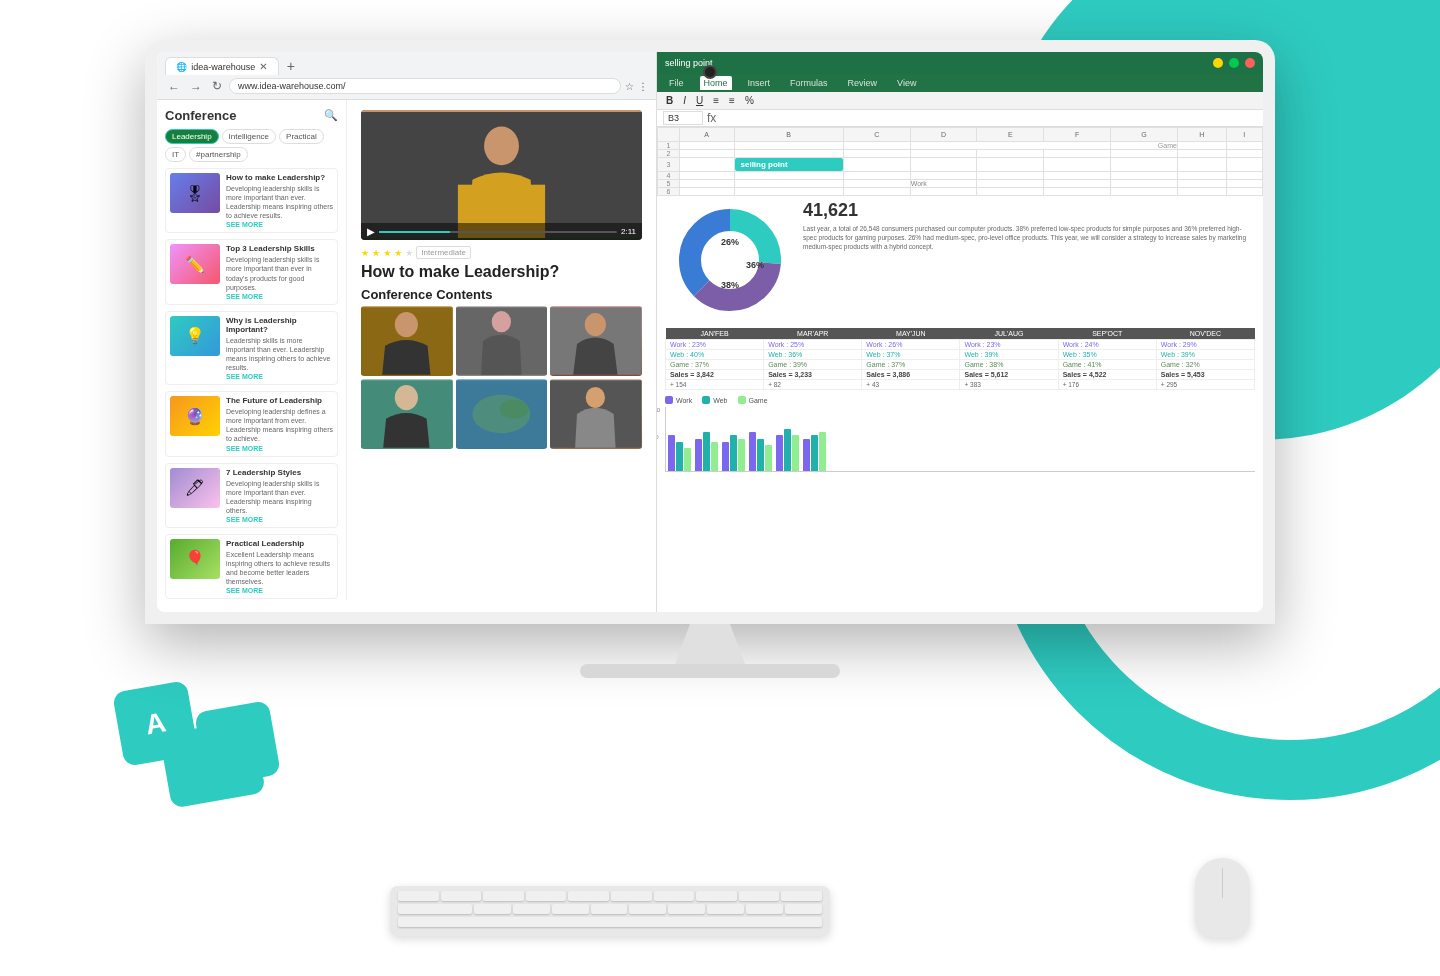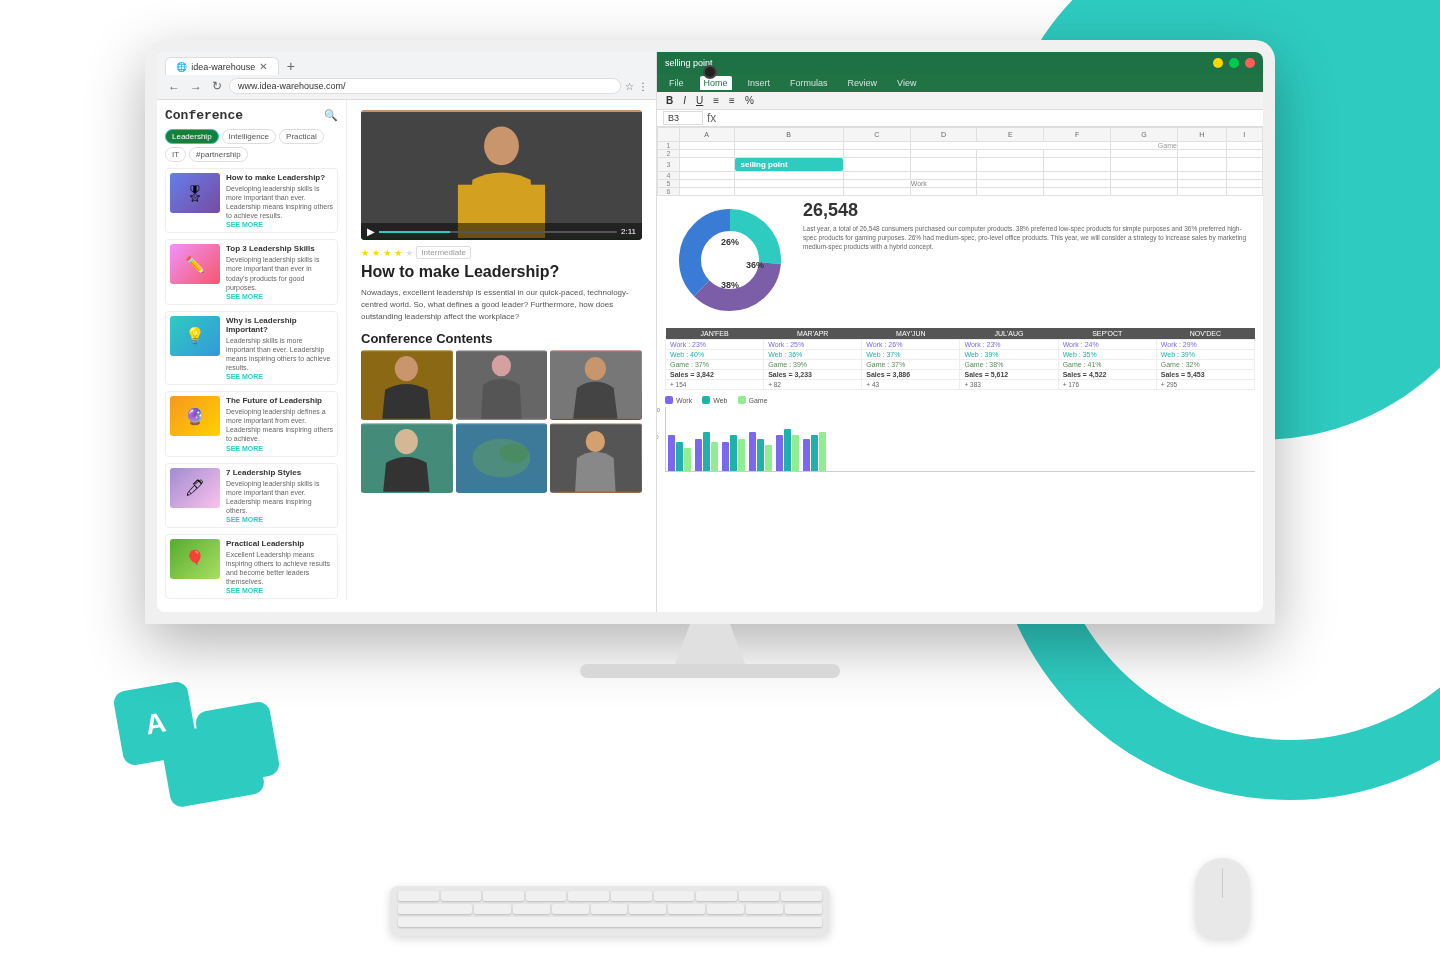--- a/index.html
+++ b/index.html
@@ -217,21 +217,20 @@
       padding: 8px;
       overflow-y: auto;
       flex-shrink: 0;
     }
 
     .sidebar-header {
       display: flex;
       justify-content: space-between;
       align-items: center;
       margin-bottom: 6px;
-      font-family: Liberation Mono, monospace;
     }
 
     .sidebar-title {
       font-size: 13px;
       font-weight: bold;
       color: #333;
     }
 
     .search-icon-small {
       font-size: 11px;
@@ -789,21 +788,20 @@
             <div class="content-rating">
               <span class="star">★</span>
               <span class="star">★</span>
               <span class="star">★</span>
               <span class="star">★</span>
               <span class="star" style="color:#ddd">★</span>
               <span class="rating-label">Intermediate</span>
             </div>
 
             <h2 class="article-title">How to make Leadership?</h2>
-            <p class="article-body">Nowadays, excellent leadership is essential in our quick-paced, technology-centred world. So, what defines a good leader? Furthermore, how does outstanding leadership affect the workplace?</p>
 
             <h3 class="section-title">Conference Contents</h3>
 
             <div class="image-grid">
               <div class="grid-img img-person1">
                 <svg width="100%" height="70" viewBox="0 0 95 70">
                   <rect width="95" height="70" fill="#8b6914"></rect>
                   <ellipse cx="47" cy="18" rx="12" ry="13" fill="#c8956c"></ellipse>
                   <path d="M25 40 Q47 28 69 40 L72 70 L22 70 Z" fill="#333"></path>
                 </svg>
@@ -989,21 +987,21 @@
 
                 <circle cx="65" cy="60" r="28" fill="white"></circle>
 
                 <text x="65" y="45" text-anchor="middle" font-size="9" fill="#333" font-weight="bold">26%</text>
                 <text x="90" y="68" text-anchor="middle" font-size="9" fill="#333" font-weight="bold">36%</text>
                 <text x="65" y="88" text-anchor="middle" font-size="9" fill="#333" font-weight="bold">38%</text>
               </svg>
             </div>
 
             <div style="flex:1;">
-              <div style="font-size:18px; font-weight:bold; color:#333; margin-bottom:3px;">26,548</div>
+              <div style="font-size:18px; font-weight:bold; color:#333; margin-bottom:3px;">41,621</div>
               <p style="font-size:6.5px; color:#666; line-height:1.4;">Last year, a total of 26,548 consumers purchased our computer products. 38% preferred low-spec products for simple purposes and 36% preferred high-spec products for gaming purposes. 26% had medium-spec, pro-level office products. This year, we will consider a strategy to increase sales by marketing medium-spec products with a hybrid concept.</p>
             </div>
           </div>
 
           <div style="padding:2px 8px 2px;">
             <table class="data-table">
               <thead>
                 <tr>
                   <th style="background:#555;color:white;padding:2px 4px;font-size:7px;font-weight:normal;">JAN'FEB</th>
                   <th style="background:#555;color:white;padding:2px 4px;font-size:7px;font-weight:normal;">MAR'APR</th>

